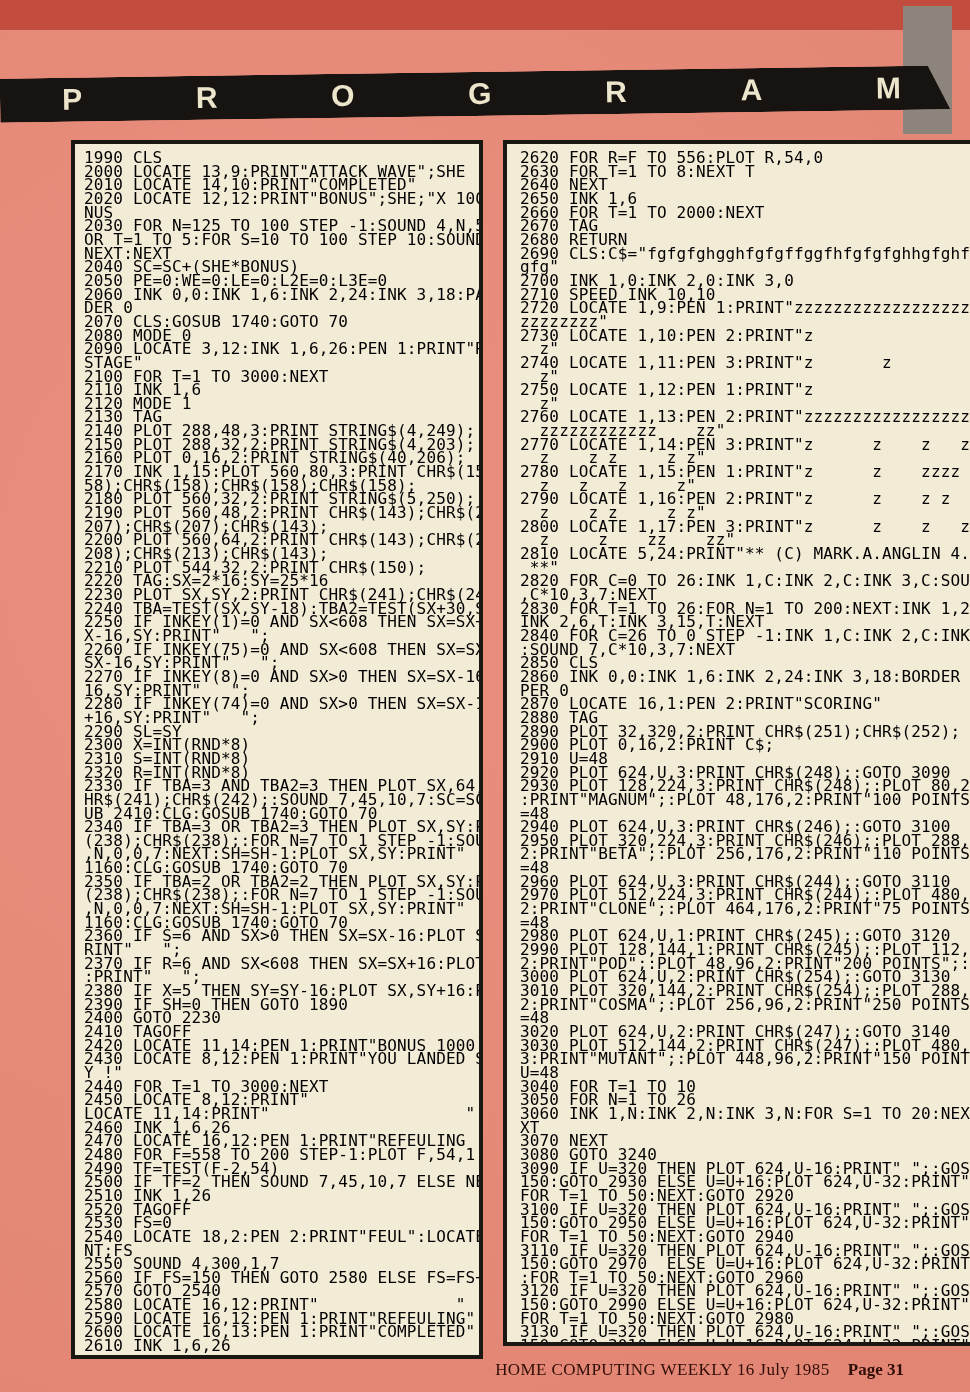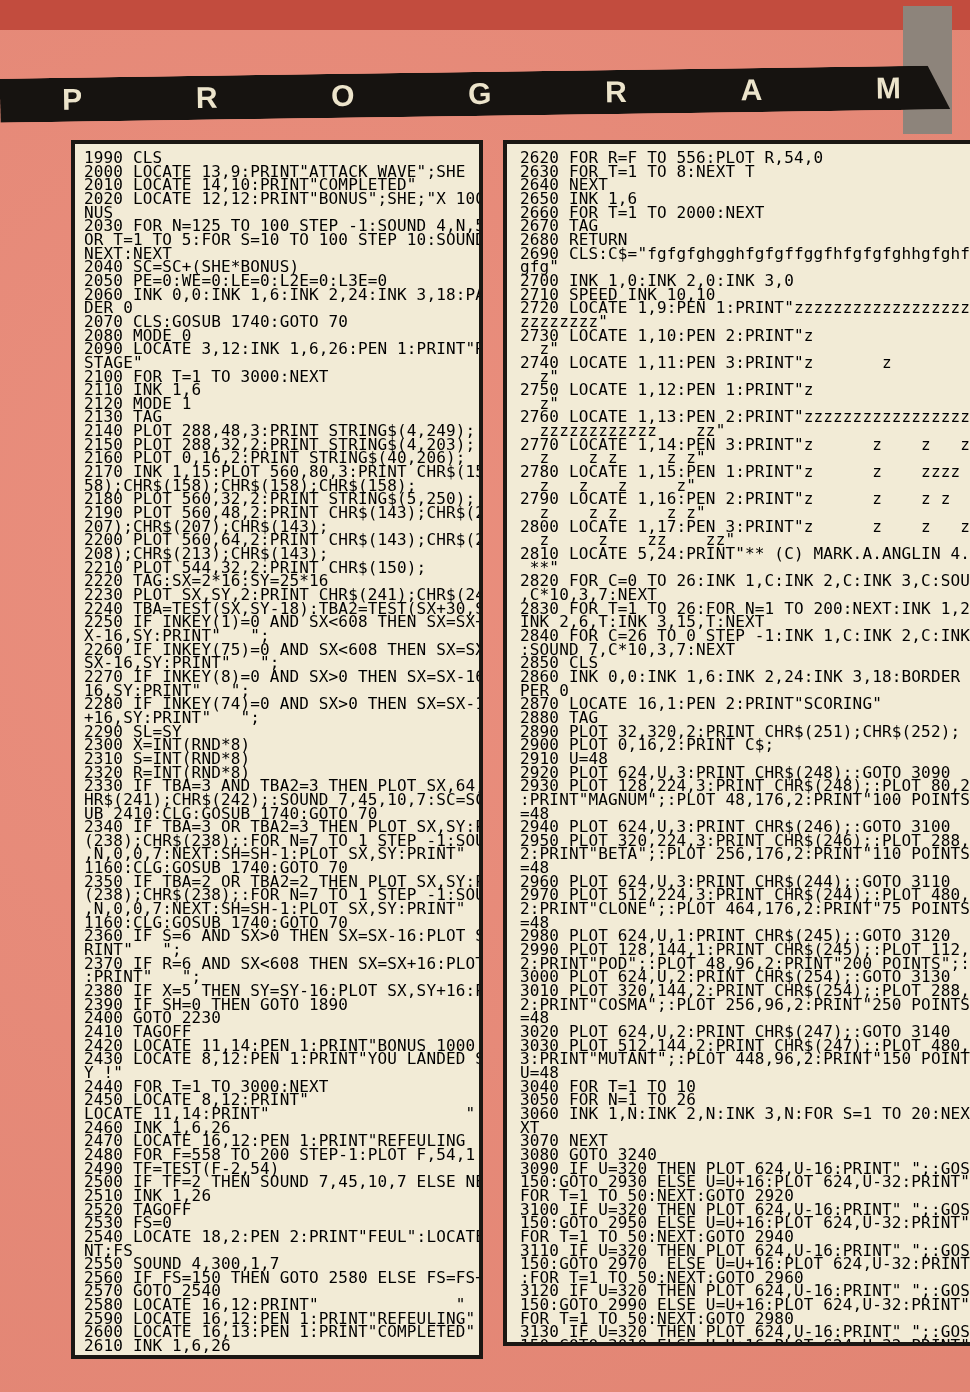--- a/index.html
+++ b/index.html
@@ -284,14 +284,18 @@
 3110 IF U=320 THEN PLOT 624,U-16:PRINT" ";:GOSUB 3
 150:GOTO 2970  ELSE U=U+16:PLOT 624,U-32:PRINT" ";
 :FOR T=1 TO 50:NEXT:GOTO 2960
 3120 IF U=320 THEN PLOT 624,U-16:PRINT" ";:GOSUB 3
 150:GOTO 2990 ELSE U=U+16:PLOT 624,U-32:PRINT" ";:
 FOR T=1 TO 50:NEXT:GOTO 2980
 3130 IF U=320 THEN PLOT 624,U-16:PRINT" ";:GOSUB 3
 150:GOTO 3010 ELSE U=U+16:PLOT 624,U-32:PRINT" ";:</pre>
   </div>
 
+  <div class="footer">
+    <span class="mag">HOME COMPUTING WEEKLY 16 July 1985</span>
+    <span class="pg">Page 31</span>
+  </div>
 
 </div>
 
 </body></html>

